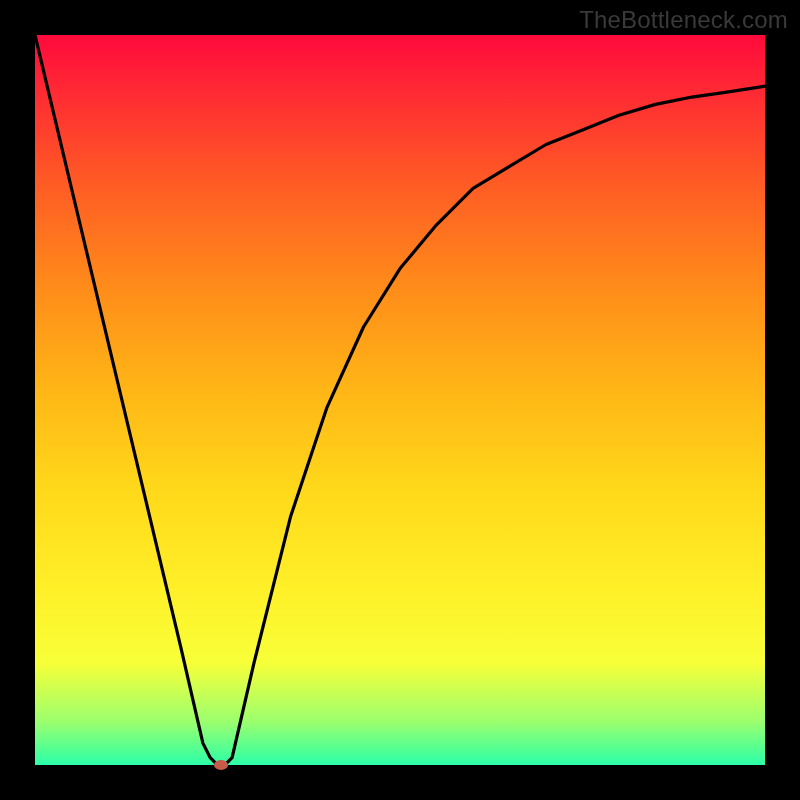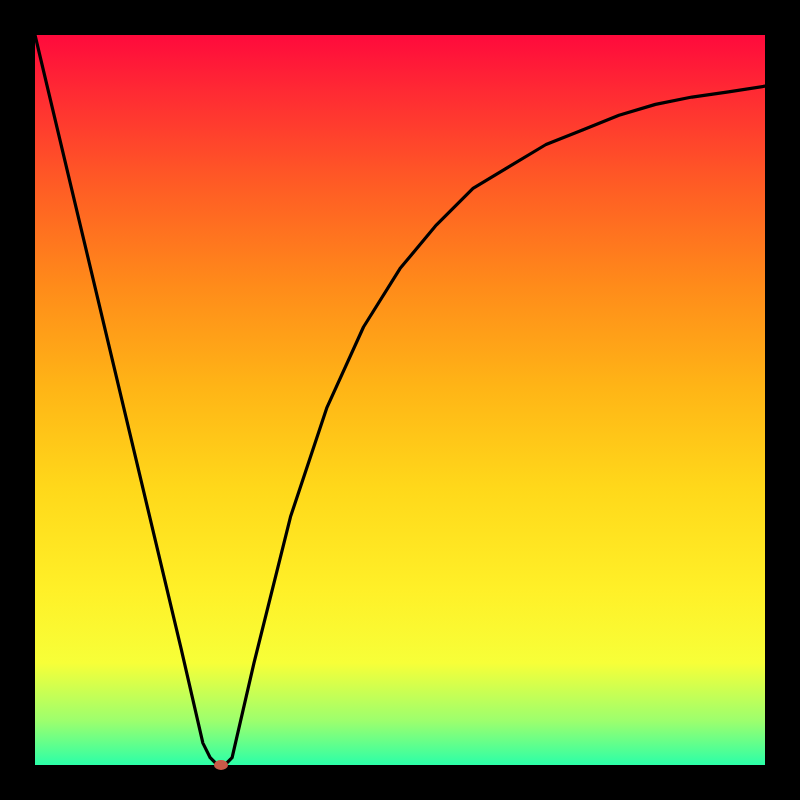--- a/index.html
+++ b/index.html
@@ -60,20 +60,21 @@
     font-size: 24px;
     font-weight: 500;
     letter-spacing: 0.2px;
   }
 </style>
 </head>
 <body>
 
 <div class="frame">
 
+  <div class="watermark">TheBottleneck.com</div>
 
   <div class="plot-area">
 
     <svg class="curve-svg" viewBox="0 0 730 730" preserveAspectRatio="none">
       <path id="curve-path" d="M0.00 0.00 L36.50 153.30 L73.00 306.60 L109.50 459.90 L146.00 613.20 L167.90 708.10 L175.20 722.70 L182.50 730.00 L189.80 730.00 L197.10 722.70 L219.00 627.80 L255.50 481.80 L292.00 372.30 L328.50 292.00 L365.00 233.60 L401.50 189.80 L438.00 153.30 L474.50 131.40 L511.00 109.50 L547.50 94.90 L584.00 80.30 L620.50 69.35 L657.00 62.05 L693.50 56.94 L730.00 51.10" fill="none" stroke="#000" stroke-width="3.2" stroke-linejoin="round" stroke-linecap="round"></path>
     </svg>
 
     <div class="marker" id="marker" style="left: 186.15px; top: 730px; background: rgb(199, 90, 72);"></div>
 
   </div>

